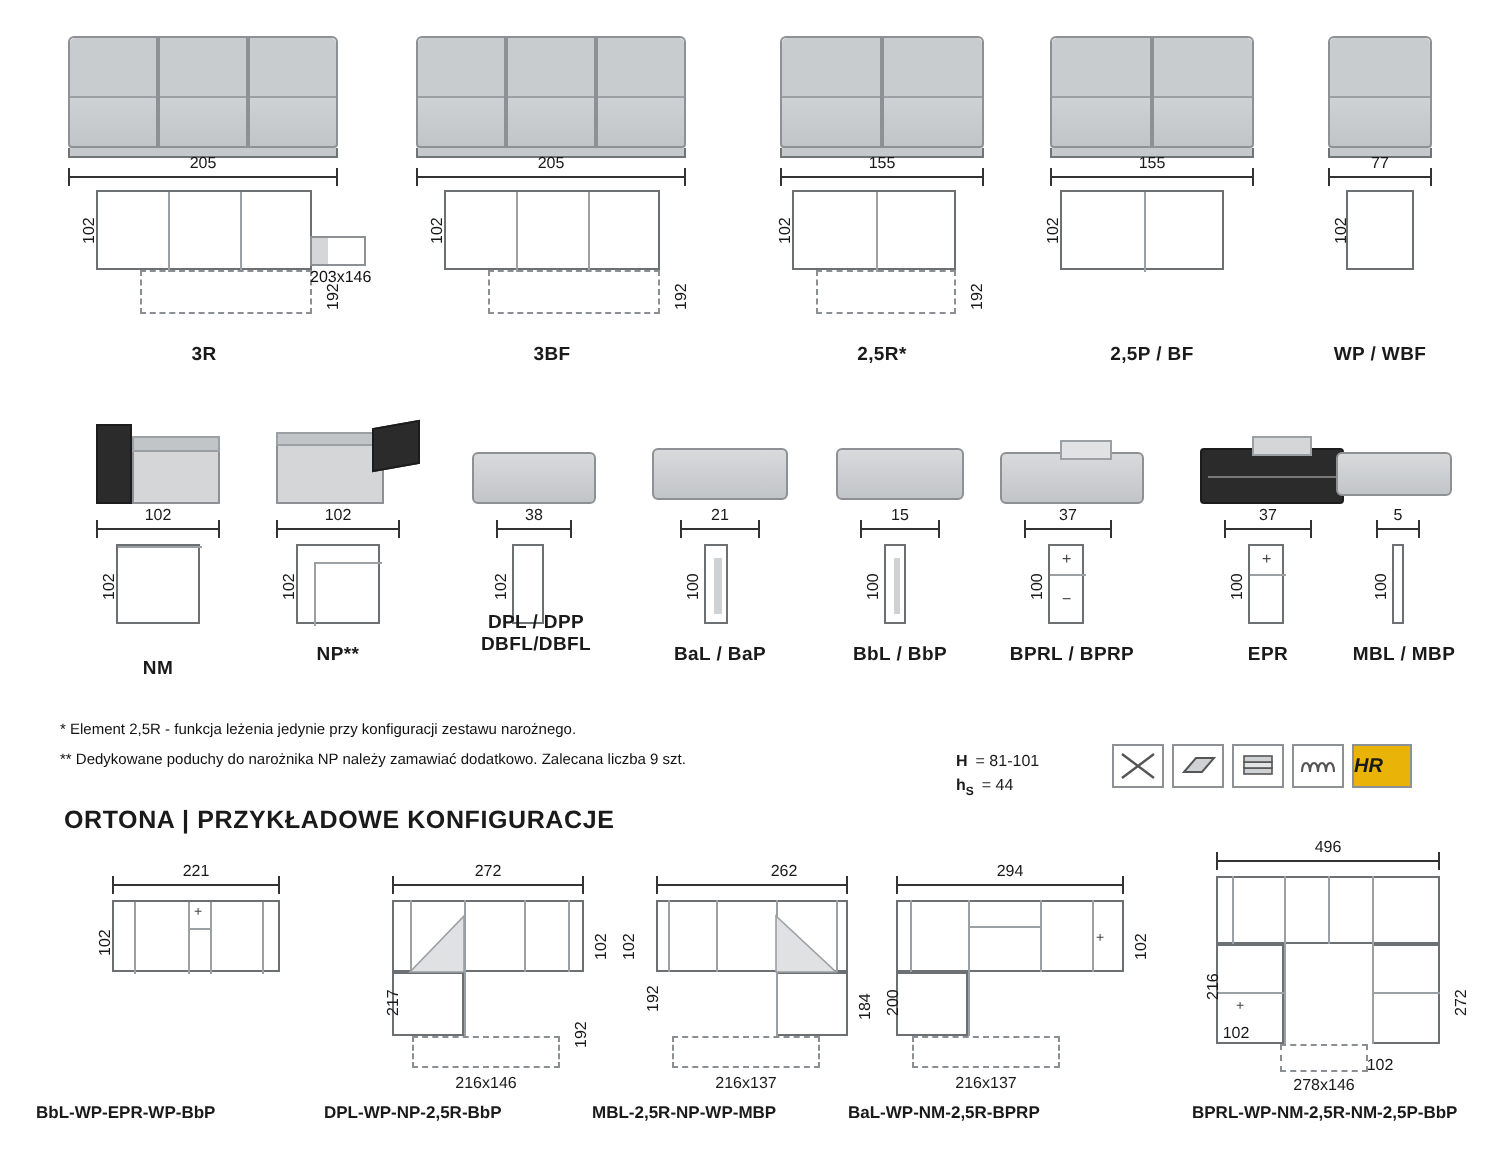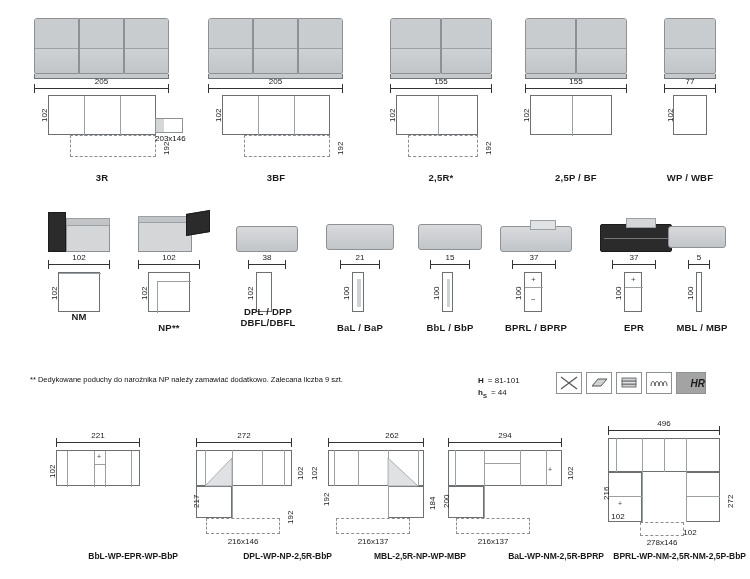--- a/index.html
+++ b/index.html
@@ -75,32 +75,32 @@
   .icon-box {
     width:26px; height:22px;
     border:1px solid #8d9195;
     background:#ffffff;
     display:flex; align-items:center; justify-content:center;
     font-size:7px;
   }
   .hr-box {
     width:30px; height:22px;
     border:1px solid #8d9195;
-    background:#a3a3a3;
-    display:flex; align-items:center; justify-content:flex-end;
+    background:#eab308;
+    display:flex; align-items:center; justify-content:flex-start;
     font-size:10px; font-weight:bold; font-style:italic;
   }
   .htable { position:absolute; font-size:8px; }
   .htable b { font-weight:bold; }
 
   .cfg-label {
     position:absolute;
     font-size:8.5px;
     font-weight:bold;
-    text-align:right;
+    text-align:left;
     white-space:nowrap;
   }
 </style>
 </head>
 <body>
 
 <div class="page">
 
   <div style="position:absolute;left:34px;top:18px;">
     <div class="seat-row">
@@ -244,21 +244,21 @@
   <div style="position:absolute;left:48px;top:258px;width:62px;">
     <div class="hline" style="left:0;top:6px;width:62px;"></div>
     <div class="tick" style="left:0;top:2px;width:1px;height:9px;"></div>
     <div class="tick" style="left:61px;top:2px;width:1px;height:9px;"></div>
     <div class="htxt" style="left:0;top:-5px;width:62px;">102</div>
   </div>
   <div class="plan" style="left:58px;top:272px;width:42px;height:40px;">
     <div class="div" style="left:0;top:0;width:42px;height:1px;"></div>
   </div>
   <div class="vtxt" style="left:50px;top:300px;">102</div>
-  <div class="label" style="left:48px;top:311px;width:62px;">NM</div>
+  <div class="label" style="left:48px;top:329px;width:62px;">NM</div>
 
   <div style="position:absolute;left:138px;top:212px;">
     <div style="position:relative;width:72px;height:40px;">
       <div style="position:absolute;left:0;top:8px;width:54px;height:32px;background:#d4d6d8;border:1px solid #8d9195;"></div>
       <div style="position:absolute;left:0;top:4px;width:54px;height:7px;background:#c2c5c8;border:1px solid #9aa0a4;"></div>
       <div style="position:absolute;left:48px;top:0;width:24px;height:22px;background:#2b2b2b;border:1px solid #1c1c1c;transform:skewY(-10deg);"></div>
     </div>
   </div>
   <div style="position:absolute;left:138px;top:258px;width:62px;">
     <div class="hline" style="left:0;top:6px;width:62px;"></div>
@@ -367,20 +367,21 @@
   <div style="position:absolute;left:688px;top:258px;width:22px;">
     <div class="hline" style="left:0;top:6px;width:22px;"></div>
     <div class="tick" style="left:0;top:2px;width:1px;height:9px;"></div>
     <div class="tick" style="left:21px;top:2px;width:1px;height:9px;"></div>
     <div class="htxt" style="left:-14px;top:-5px;width:50px;">5</div>
   </div>
   <div class="plan" style="left:696px;top:272px;width:6px;height:40px;"></div>
   <div class="vtxt" style="left:686px;top:300px;">100</div>
   <div class="label" style="left:660px;top:322px;width:84px;">MBL / MBP</div>
 
+  <div class="note" style="left:30px;top:360px;">* Element 2,5R - funkcja leżenia jedynie przy konfiguracji zestawu narożnego.</div>
   <div class="note" style="left:30px;top:375px;">** Dedykowane poduchy do narożnika NP należy zamawiać dodatkowo. Zalecana liczba 9 szt.</div>
 
   <div class="htable" style="left:478px;top:376px;">
     <div style="display:flex;align-items:baseline;gap:4px;">
       <b>H</b>
       <span>=  81-101</span>
     </div>
     <div style="display:flex;align-items:baseline;gap:4px;margin-top:3px;">
       <b style="position:relative;">
         <span>h</span><sub style="font-size:6px;">S</sub>
@@ -410,20 +411,21 @@
     <div class="icon-box">
       <svg width="20" height="16" viewBox="0 0 20 16">
           <path d="M2 11 C2 5, 6 5, 6 11 C6 5, 10 5, 10 11 C10 5, 14 5, 14 11 C14 5, 18 5, 18 11" stroke="#555" fill="none" stroke-width="1"></path>
         </svg>
     </div>
     <div class="hr-box">
       <span>HR</span>
     </div>
   </div>
 
+  <div class="section-title" style="left:32px;top:403px;">ORTONA | PRZYKŁADOWE KONFIGURACJE</div>
 
   <div style="position:absolute;left:56px;top:436px;width:84px;">
     <div class="hline" style="left:0;top:6px;width:84px;"></div>
     <div class="tick" style="left:0;top:2px;width:1px;height:9px;"></div>
     <div class="tick" style="left:83px;top:2px;width:1px;height:9px;"></div>
     <div class="htxt" style="left:0;top:-5px;width:84px;">221</div>
   </div>
   <div class="plan" style="left:56px;top:450px;width:84px;height:36px;">
     <div class="div" style="left:10px;top:0;width:1px;height:36px;"></div>
     <div class="div" style="left:37px;top:0;width:1px;height:36px;"></div>

